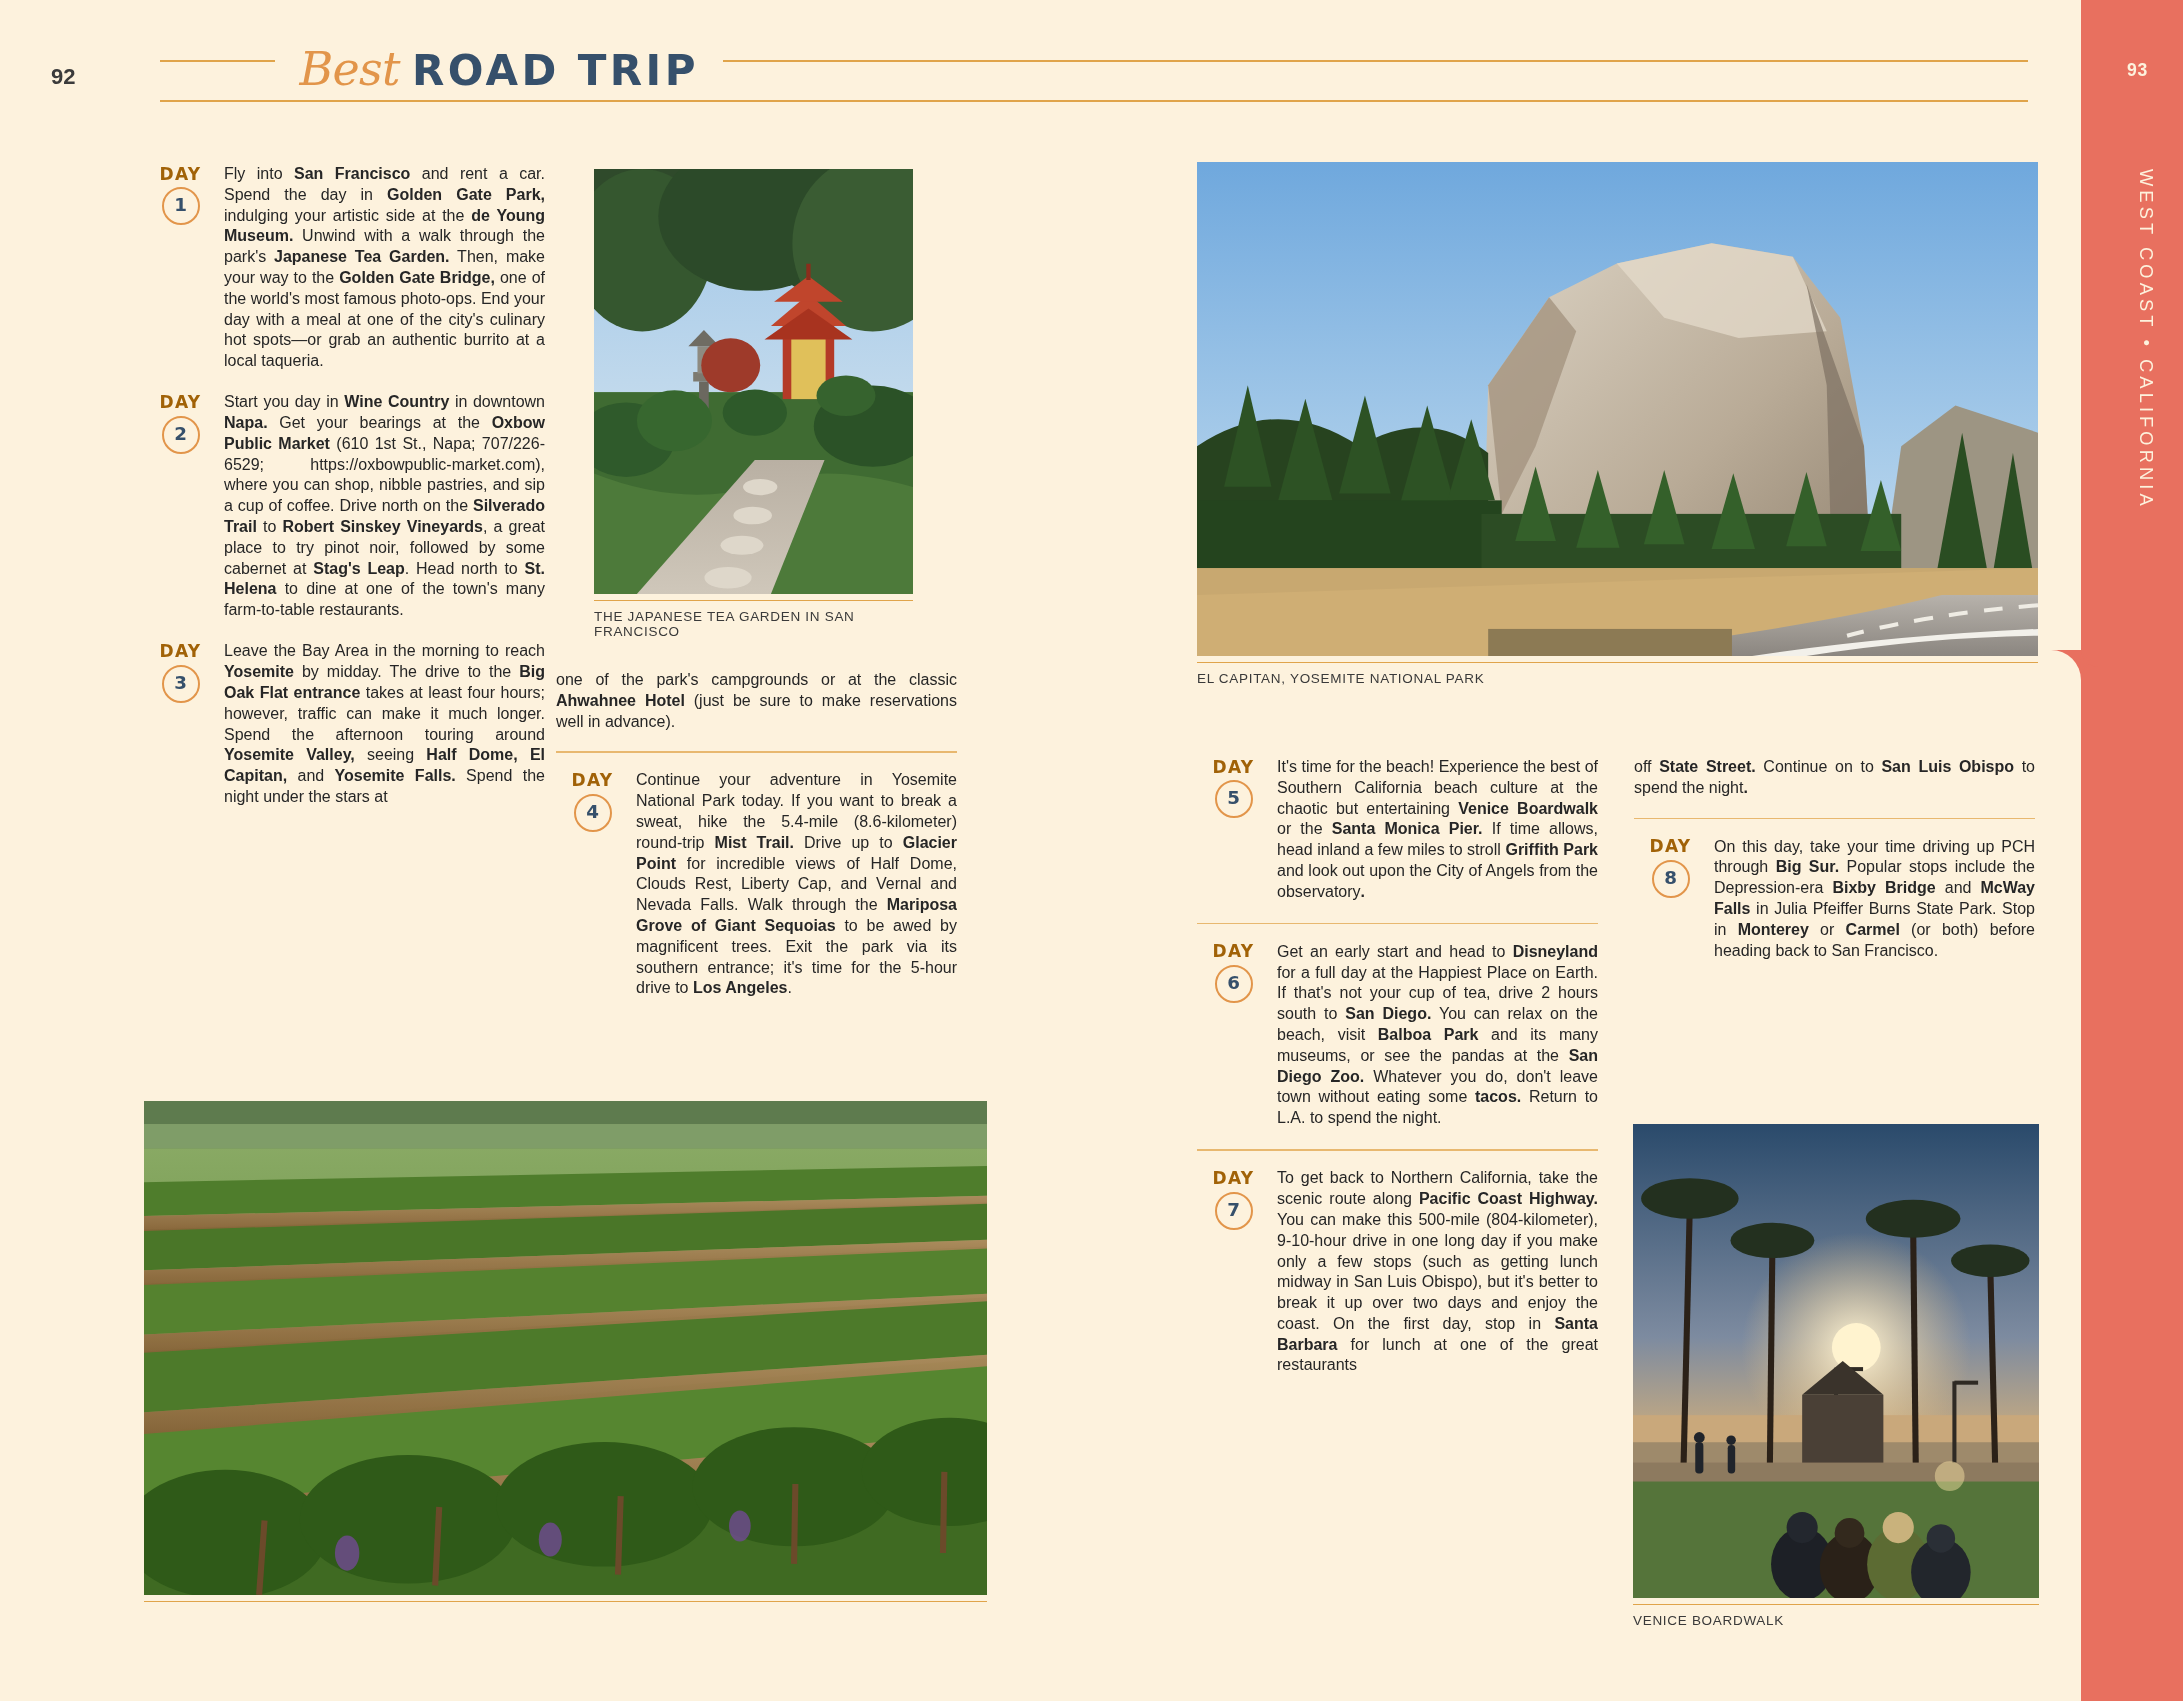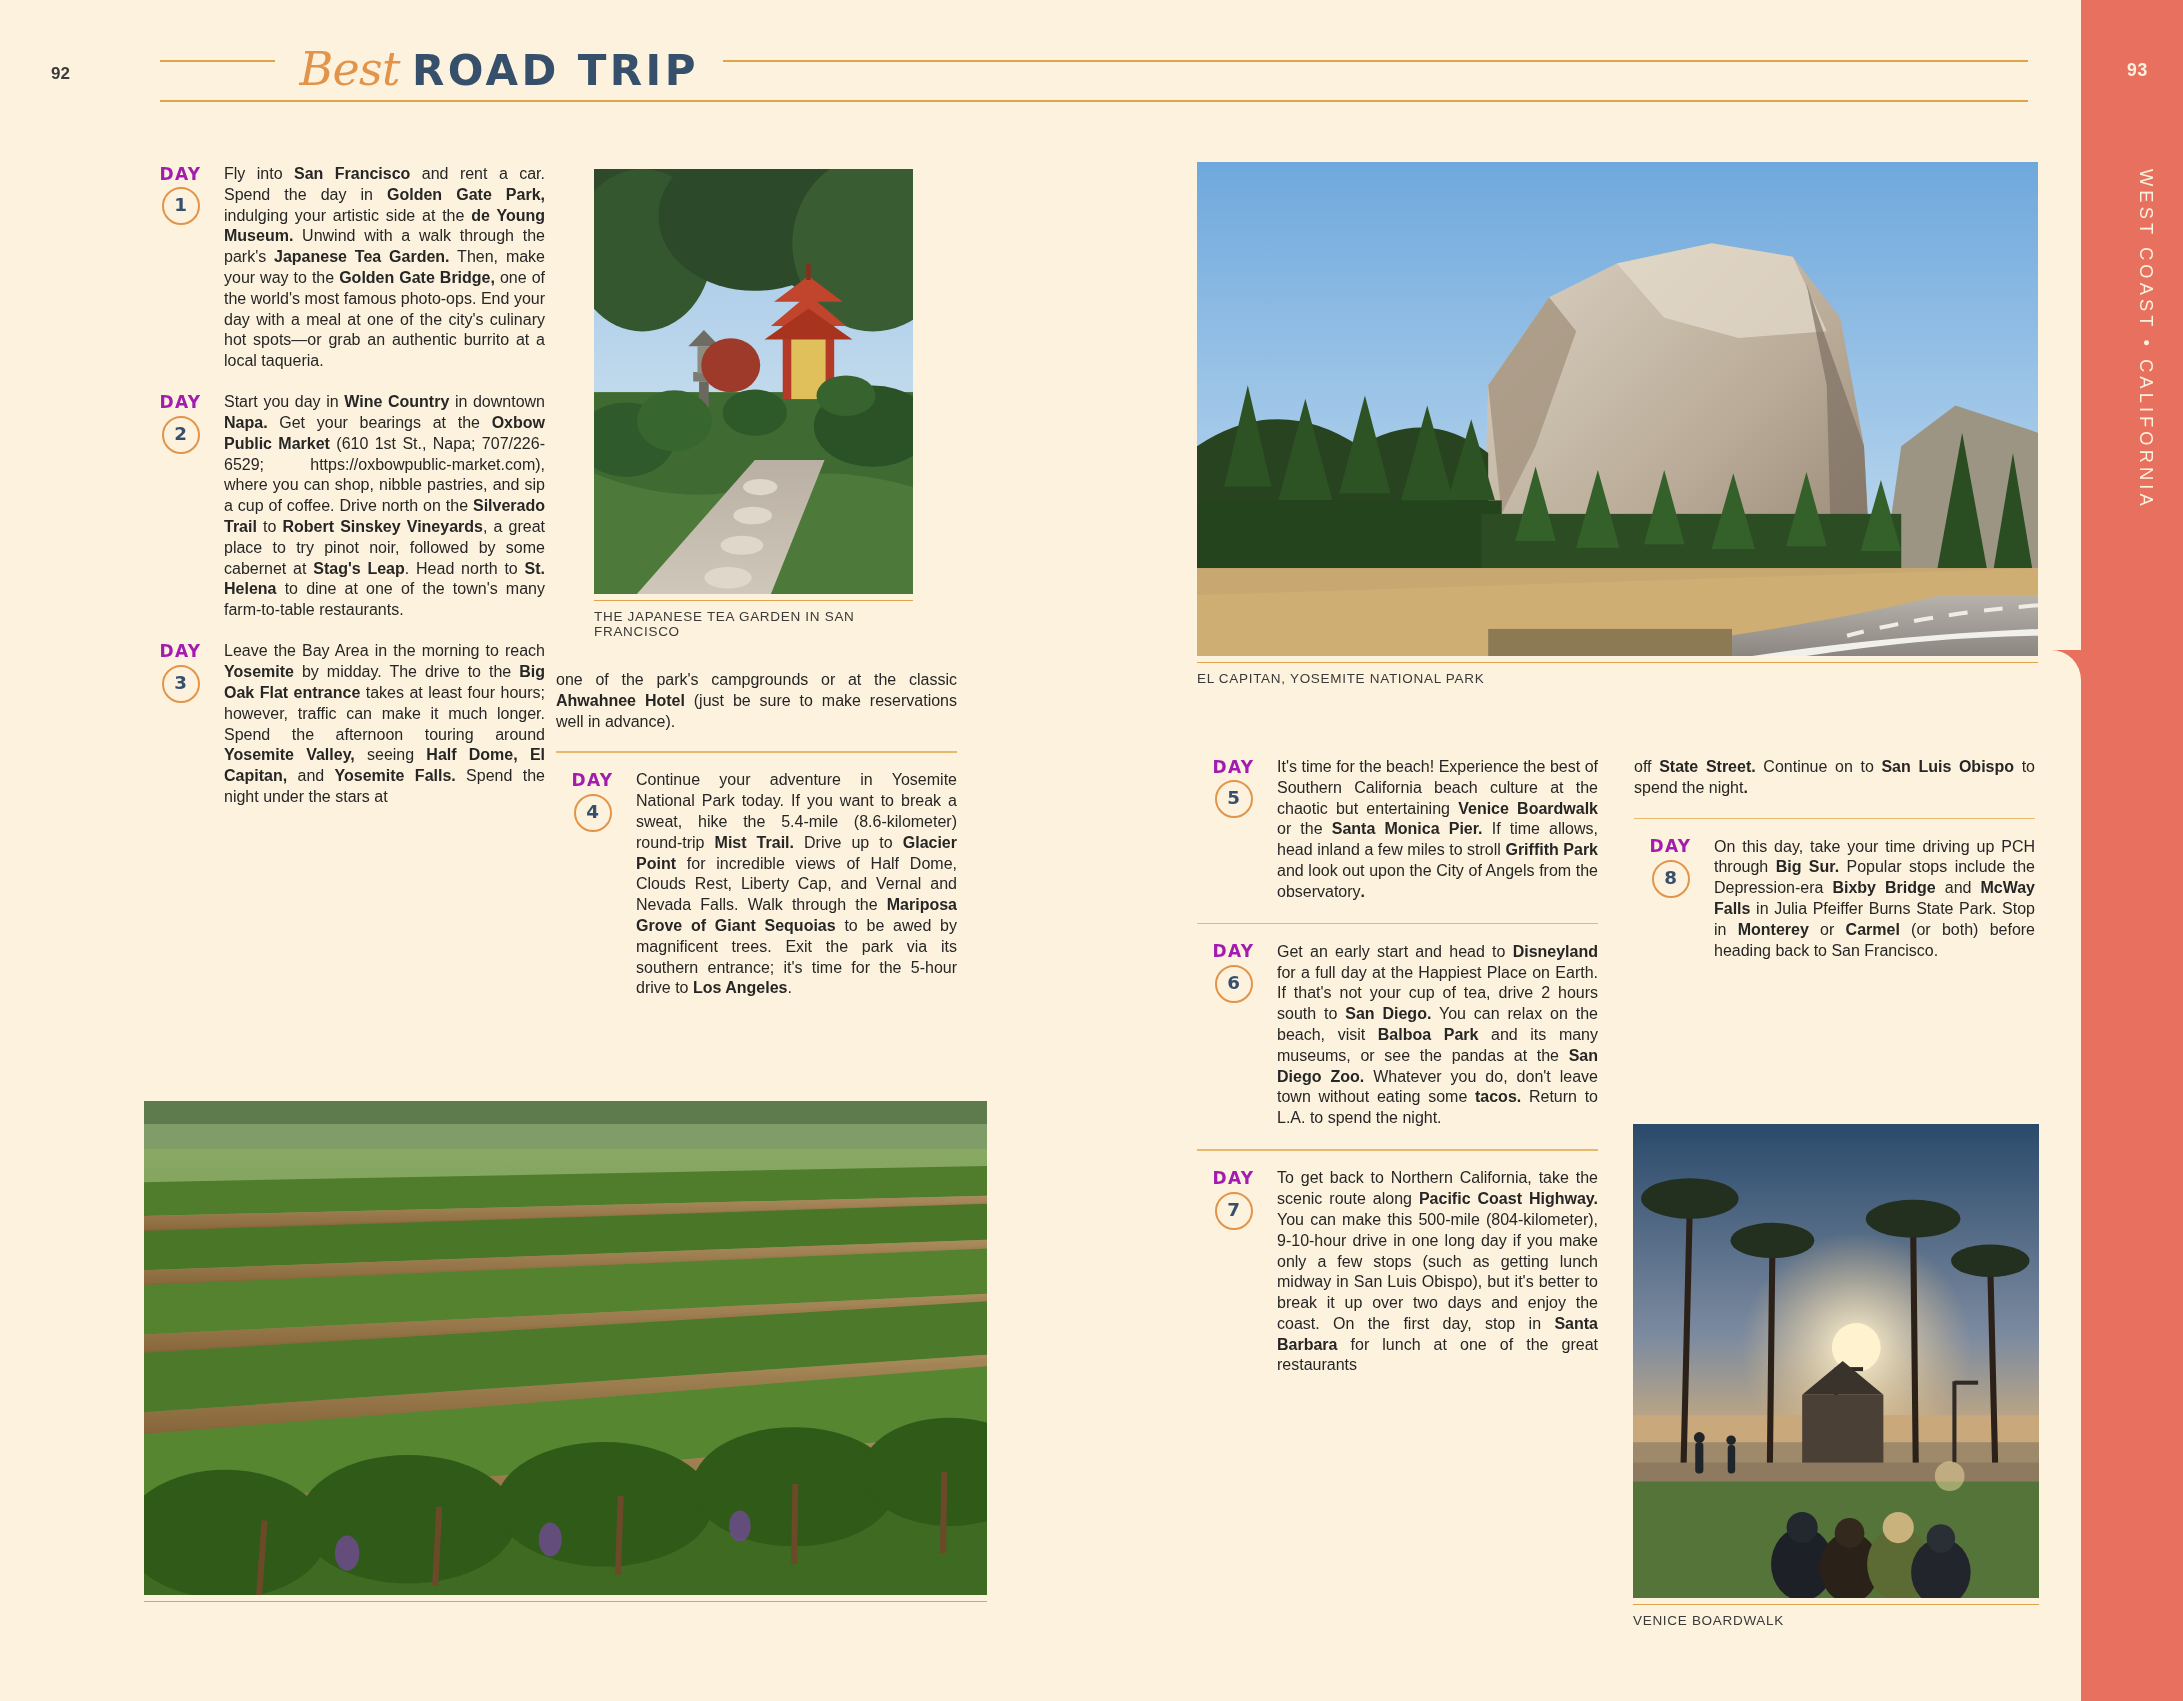--- a/index.html
+++ b/index.html
@@ -63,21 +63,21 @@
     content:"";
     position:absolute; left:0; top:0;
     width:30px; height:30px;
     background:#fdf2dd;
     border-top-right-radius:30px;
   }
 
   .page-num-left {
     position:absolute;
     left:51px; top:64px;
-    font-size:17px;
+    font-size:22px;
     font-weight:bold;
     color:#3b3b3b;
   }
 
   
   .header {
     position:absolute;
     left:160px; top:42px;
     width:1868px; height:61px;
   }
@@ -127,21 +127,21 @@
 
   .day-block { position:relative; margin-bottom:20.3px; }
   .day-block .body { margin-left:80px; }
   .day-tag {
     position:absolute;
     left:0; top:-1.4px;
     width:73px;
     text-align:center;
   }
   .day-word {
-    color:#a21caf;
+    color:#a16207;
     font-weight:bold;
     font-size:17px;
     letter-spacing:1.4px;
     display:block;
     margin-bottom:2.7px;
     font-family:"DejaVu Sans", sans-serif;
   }
   .day-circle {
     width:34px; height:34px;
     border:2px solid #e2954a;

